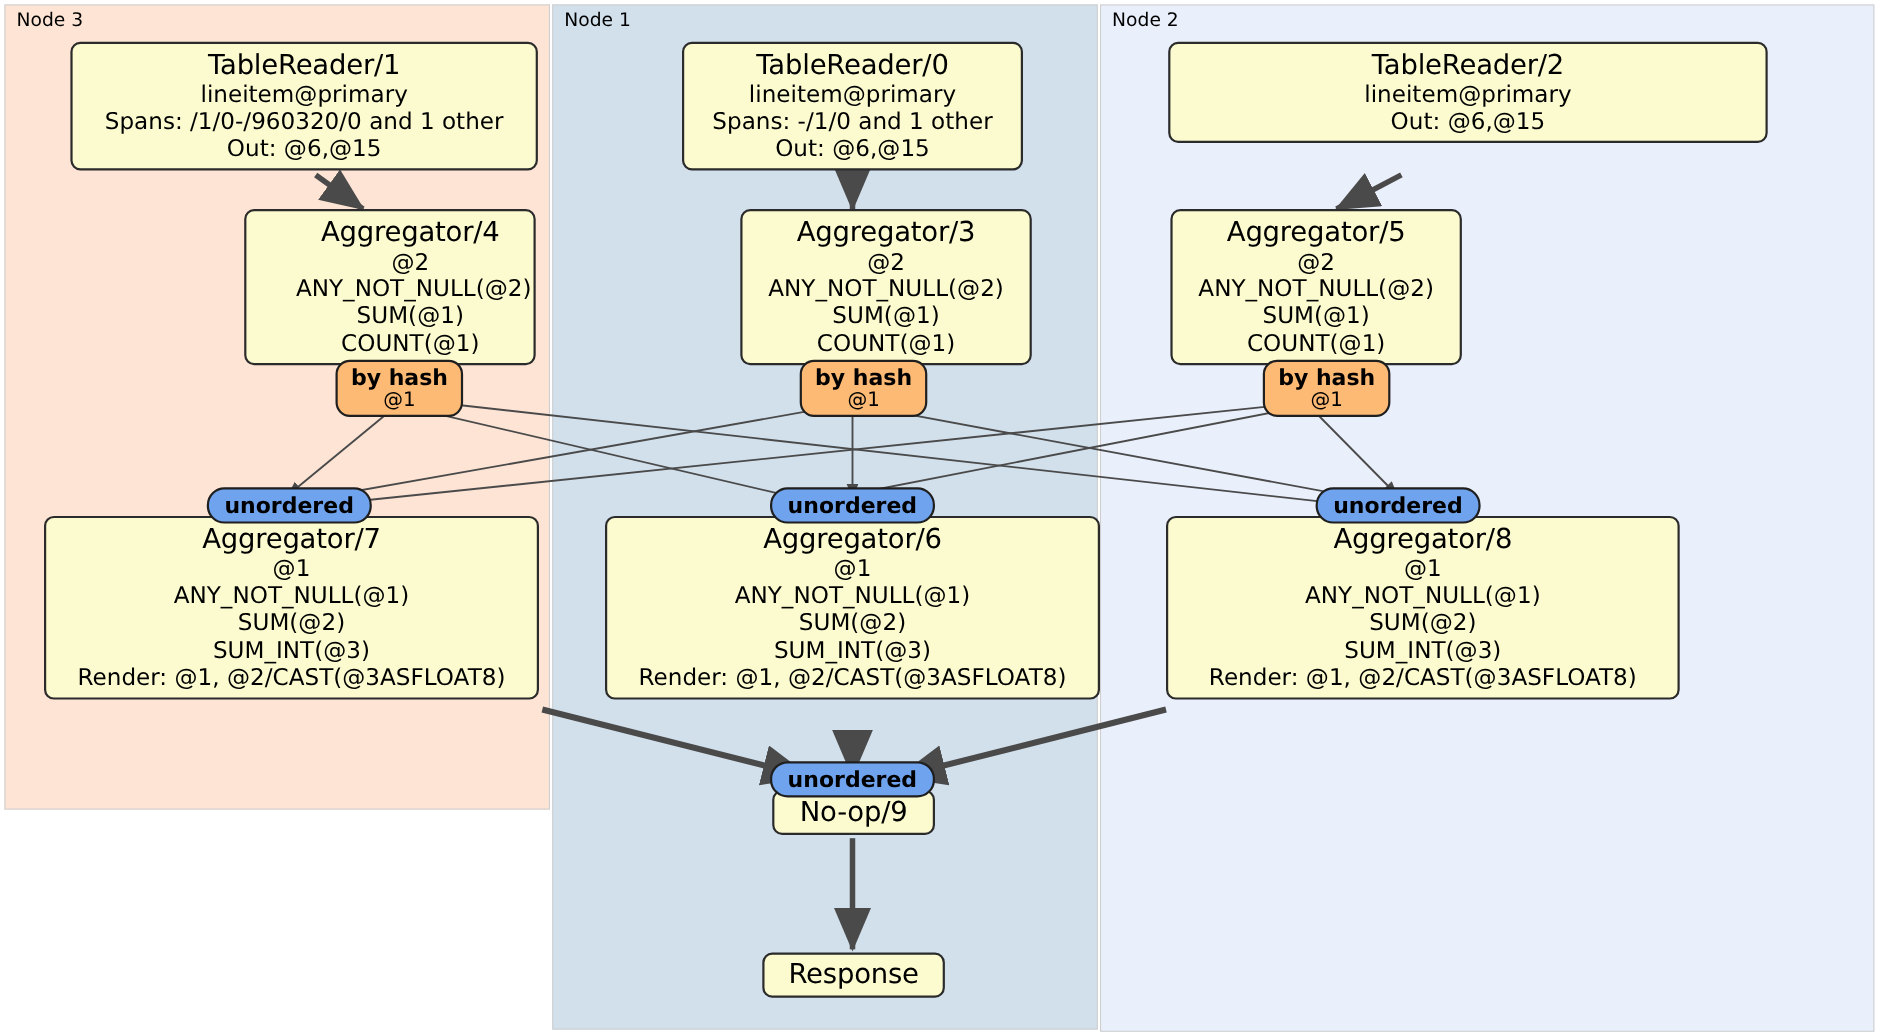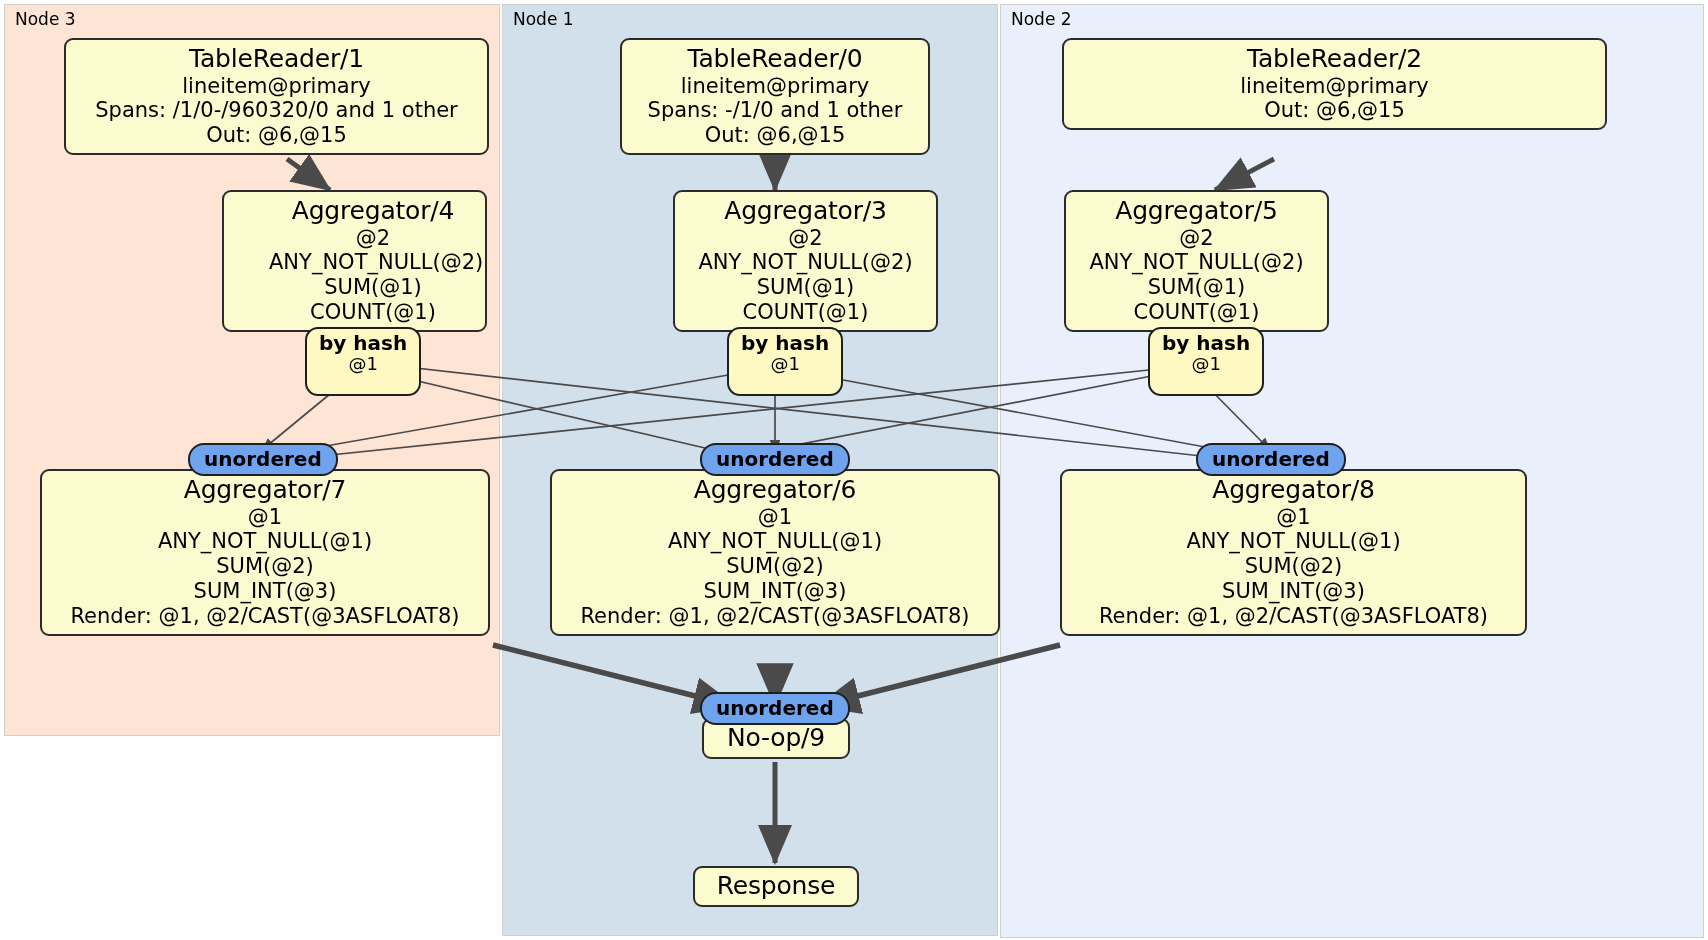--- a/index.html
+++ b/index.html
@@ -71,23 +71,23 @@
     font-size: 20px;
     line-height: 1.12;
     white-space: nowrap;
   }
   .badge .bs {
     font-size: 18px;
     line-height: 1.10;
     white-space: nowrap;
   }
   .badge.hash {
-    background: #fef9c3;
+    background: #fdba74;
     border-radius: 13px;
-    padding: 3px 12px 20px 12px;
+    padding: 3px 12px 3px 12px;
   }
   .badge.unordered {
     background: #6fa3ed;
     border-radius: 16px;
     padding: 3px 14px 4px 14px;
     line-height: 1;
   }
   
   #edges {
     position: absolute;

